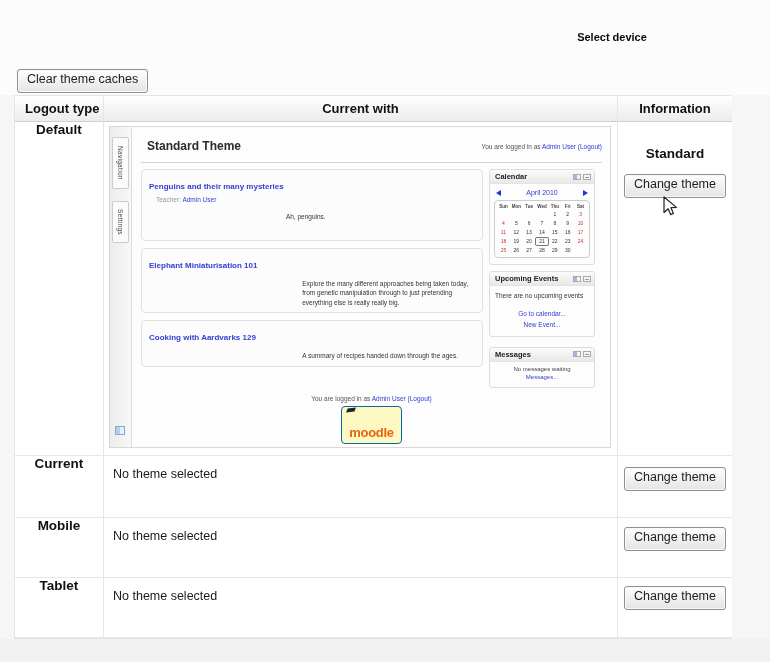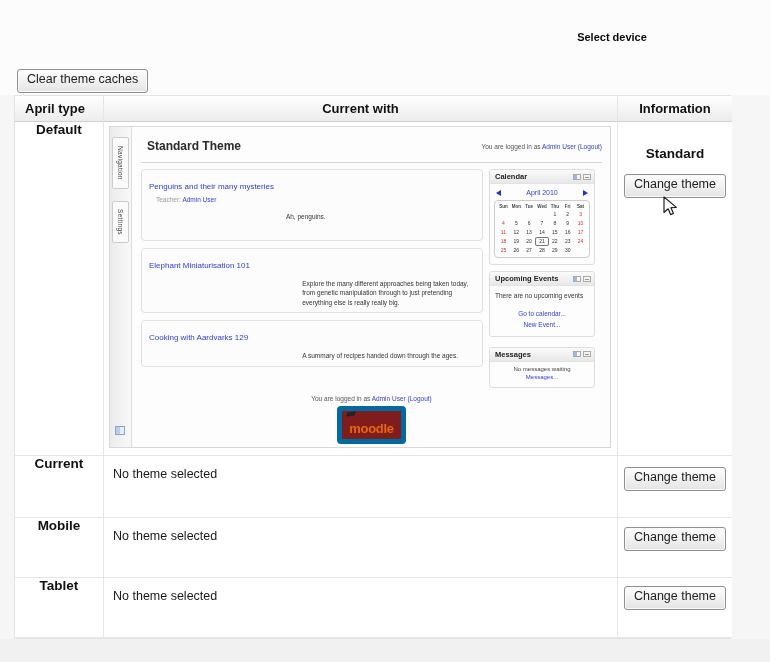--- a/index.html
+++ b/index.html
@@ -85,21 +85,21 @@
     background:linear-gradient(#fdfdfd,#e9e9e9); border:1px solid #dcdcdc; border-radius:3px;
     font-size:8px; font-weight:bold; color:#333;
   }
   .course-box {
     background:#fcfcfc; border:1px solid #e1e1e1; border-radius:4px;
     padding:5px 7px; margin-bottom:7px;
   }
   .course-box.c1 { min-height:72px; }
   .course-box.c2 { min-height:58px; }
   .course-box.c3 { min-height:43px; }
-  .course-title { font-size:8px; font-weight:normal; color:#2b2bd9; }
+  .course-title { font-size:8px; font-weight:bold; color:#2b2bd9; }
   .course-teacher { font-size:6.5px; color:#999; margin:3px 0 0 7px; }
   .course-summary { font-size:6.5px; color:#333; margin-left:47%; margin-top:7px; line-height:1.45; }
   .course-summary.center1 { margin-left:42%; margin-top:9px; }
 
   .pv-blocks { width:106px; }
   .block { background:#fdfdfd; border:1px solid #ddd; border-radius:3px; }
   .block.mt1 { margin-top:6px; }
   .block.mt2 { margin-top:10px; }
   .block-header {
     display:flex; align-items:center; height:14px; padding:0 3px 0 5px;
@@ -127,41 +127,41 @@
   .cal-day.today { box-shadow:0 0 0 1px #777; border-radius:1px; }
 
   .ue-body { padding:4px 5px 6px; }
   .ue-text { font-size:6.5px; color:#333; line-height:1.5; margin:1px 0 7px; }
   .ue-links { text-align:center; font-size:6.5px; line-height:1.7; }
   .msg-body { padding:4px 3px 7px; text-align:center; font-size:6px; color:#444; }
   .msg-link { display:block; margin-top:2px; font-size:6px; }
 
   .pv-footer { position:absolute; top:268px; left:0; right:0; text-align:center; }
   .pv-footer-login { font-size:6.5px; color:#555; }
-  .logo { display:inline-block; margin-top:4px; padding:8px 7px 2px; background:#7f1d1d; border:5px solid #0369a1; border-radius:4px; position:relative; }
+  .logo { display:inline-block; margin-top:4px; padding:16px 7px 2px; background:#fef9c3; border:1px solid #0369a1; border-radius:4px; position:relative; }
   .logo-text { font-size:13px; font-weight:bold; color:#e8650d; letter-spacing:-0.3px; }
   .logo-cap { position:absolute; left:5px; top:1px; width:8px; height:4px; background:#222; transform:skewX(-25deg) rotate(-6deg); }
 
   .cursor { position:absolute; left:663px; top:196px; }
 </style>
 </head>
 <body>
 
 <div id="app">
   <div class="side-band left"></div>
   <div class="side-band right"></div>
   <div class="bottom-band"></div>
 
   <div class="page-title">Select device</div>
 
   <button class="btn clear-btn">Clear theme caches</button>
 
   <div class="tbl">
 
-    <div class="td th first">April type</div>
+    <div class="td th first">Logout type</div>
     <div class="td th center">Current with</div>
     <div class="td th center">Information</div>
 
     <div class="td device-cell row-default">Default</div>
     <div class="td row-default preview-wrap">
 
       <div class="preview">
         <div class="dock">
           <div class="dock-tab t1">Navigation</div>
           <div class="dock-tab t2">Settings</div>

